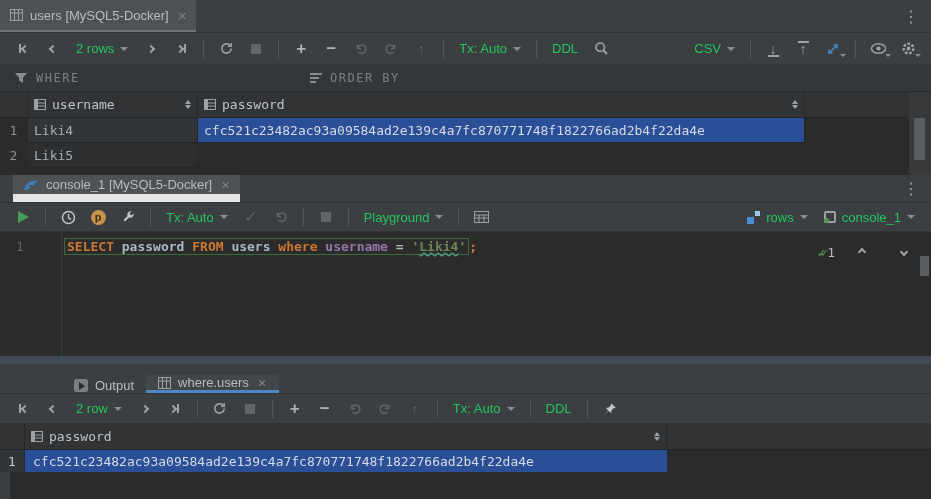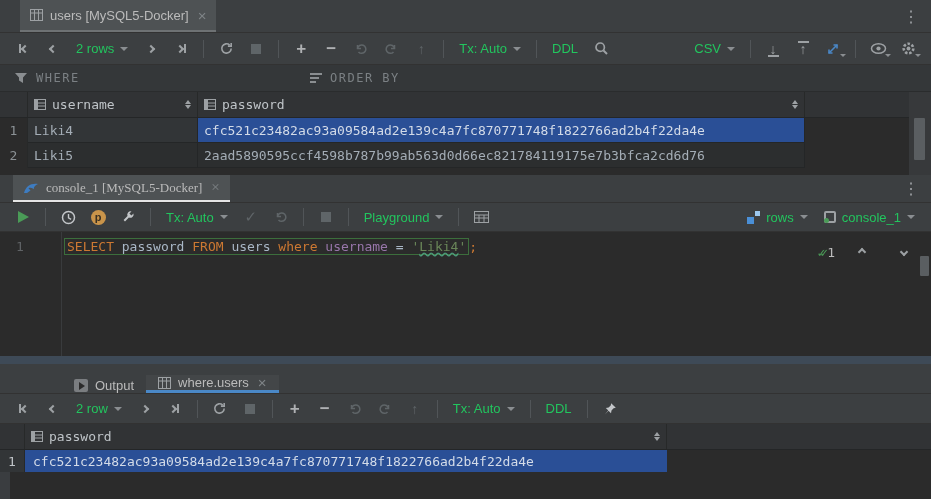--- a/index.html
+++ b/index.html
@@ -7,22 +7,22 @@
   .app { position:relative; width:931px; height:499px; background:#2b2b2b; color:#bbbbbb;
          font-size:13px; overflow:hidden; }
   .mono { font-family:"DejaVu Sans Mono", monospace; }
 
   
   .tabbar { height:33px; background:#3c3f41; display:flex; align-items:stretch;
             border-bottom:1px solid #323232; position:relative; }
   .tab { display:flex; align-items:center; gap:7px; padding:0 10px; cursor:default; }
   .tab-title { color:#bbbbbb; white-space:nowrap; }
   .tab-close { color:#7f8487; font-size:15px; line-height:1; margin-left:2px; }
-  .tab-active-gray { background:#4e5254; border-bottom:2px solid #6e7274; margin-left:20px; }
-  .tab-active-blue { background:#4e5254; border-bottom:2px solid #e5e5e5; margin-left:13px;font-family:Liberation Serif, serif; }
+  .tab-active-gray { background:#4e5254; border-bottom:2px solid #6e7274; margin-left:0; }
+  .tab-active-blue { background:#4e5254; border-bottom:8px solid #e5e5e5; margin-left:13px; }
   .kebab { position:absolute; right:12px; top:7px; font-size:16px; color:#9da1a4; }
 
   
   .toolbar { height:32px; background:#3c3f41; display:flex; align-items:center;
              border-bottom:1px solid #323232; padding:0 8px; position:relative; }
   .tbtn { min-width:24px; height:24px; display:flex; align-items:center; justify-content:center;
           color:#9da1a4; margin:0 3px; position:relative; }
   .tbtn.dim { color:#5f6568; }
   .tbtn.bright { color:#afb1b3; font-size:17px; font-weight:bold; }
   .sep { width:1px; height:18px; background:#515558; margin:0 7px; }
@@ -69,21 +69,21 @@
   .sortud i.up { border-bottom:4px solid #9da1a4; margin-bottom:1px; }
   .sortud i.dn { border-top:4px solid #9da1a4; }
   .gridwrap { position:relative; }
   .vscroll { position:absolute; right:0; top:0; width:22px; background:#37393b; }
   .vthumb { position:absolute; left:5px; width:11px; background:#5a5e61; border-radius:1px; }
 
   
   .editor { height:124px; background:#2b2b2b; position:relative; display:flex; }
   .ed-gutter { width:62px; flex:0 0 62px; border-right:1px solid #393b3d; color:#606366;
                padding:7px 0 0 16px; font-size:13px; }
-  .ed-code { padding:6px 0 0 2px; font-size:13px; white-space:pre; }
+  .ed-code { padding:6px 0 0 2px; font-size:13px; white-space:pre;font-weight:bold; }
   .stmt-box { display:inline-block; border:1px solid #3c6e3c; padding:0 2px; }
   .tk-kw { color:#cc7832; }
   .tk-plain { color:#a9b7c6; }
   .tk-field { color:#9876aa; }
   .tk-str { color:#6a8759; }
   .tk-warn { text-decoration:underline; text-decoration-style:wavy; text-decoration-color:#4d9f7d; }
   .ed-controls { position:absolute; right:12px; top:8px; display:flex; align-items:center; gap:12px; }
   .dblcheck { color:#4a9b57; font-weight:bold; letter-spacing:-5px; margin-right:4px; }
   .ed-count { color:#bbbbbb; }
 
@@ -302,21 +302,20 @@
       </div>
     </div>
     <div class="grow mono">
       <div class="gutter">1</div>
       <div class="cell c-user rowhl">Liki4</div>
       <div class="cell c-pass sel">cfc521c23482ac93a09584ad2e139c4a7fc870771748f1822766ad2b4f22da4e</div>
     </div>
     <div class="grow mono">
       <div class="gutter">2</div>
       <div class="cell c-user">Liki5</div>
-      <div class="cell c-pass">2aad5890595ccf4598b787b99ab563d0d66ec821784119175e7b3bfca2cd6d76</div>
     </div>
     <div class="vscroll" style="height:83px">
       <div class="vthumb" style="top:26px;height:42px"></div>
     </div>
   </div>
 
   <div class="tabbar" style="height:28px">
     <div class="tab tab-active-blue">
       <span class="icn">
         <svg width="16" height="12" viewBox="0 0 16 12">

